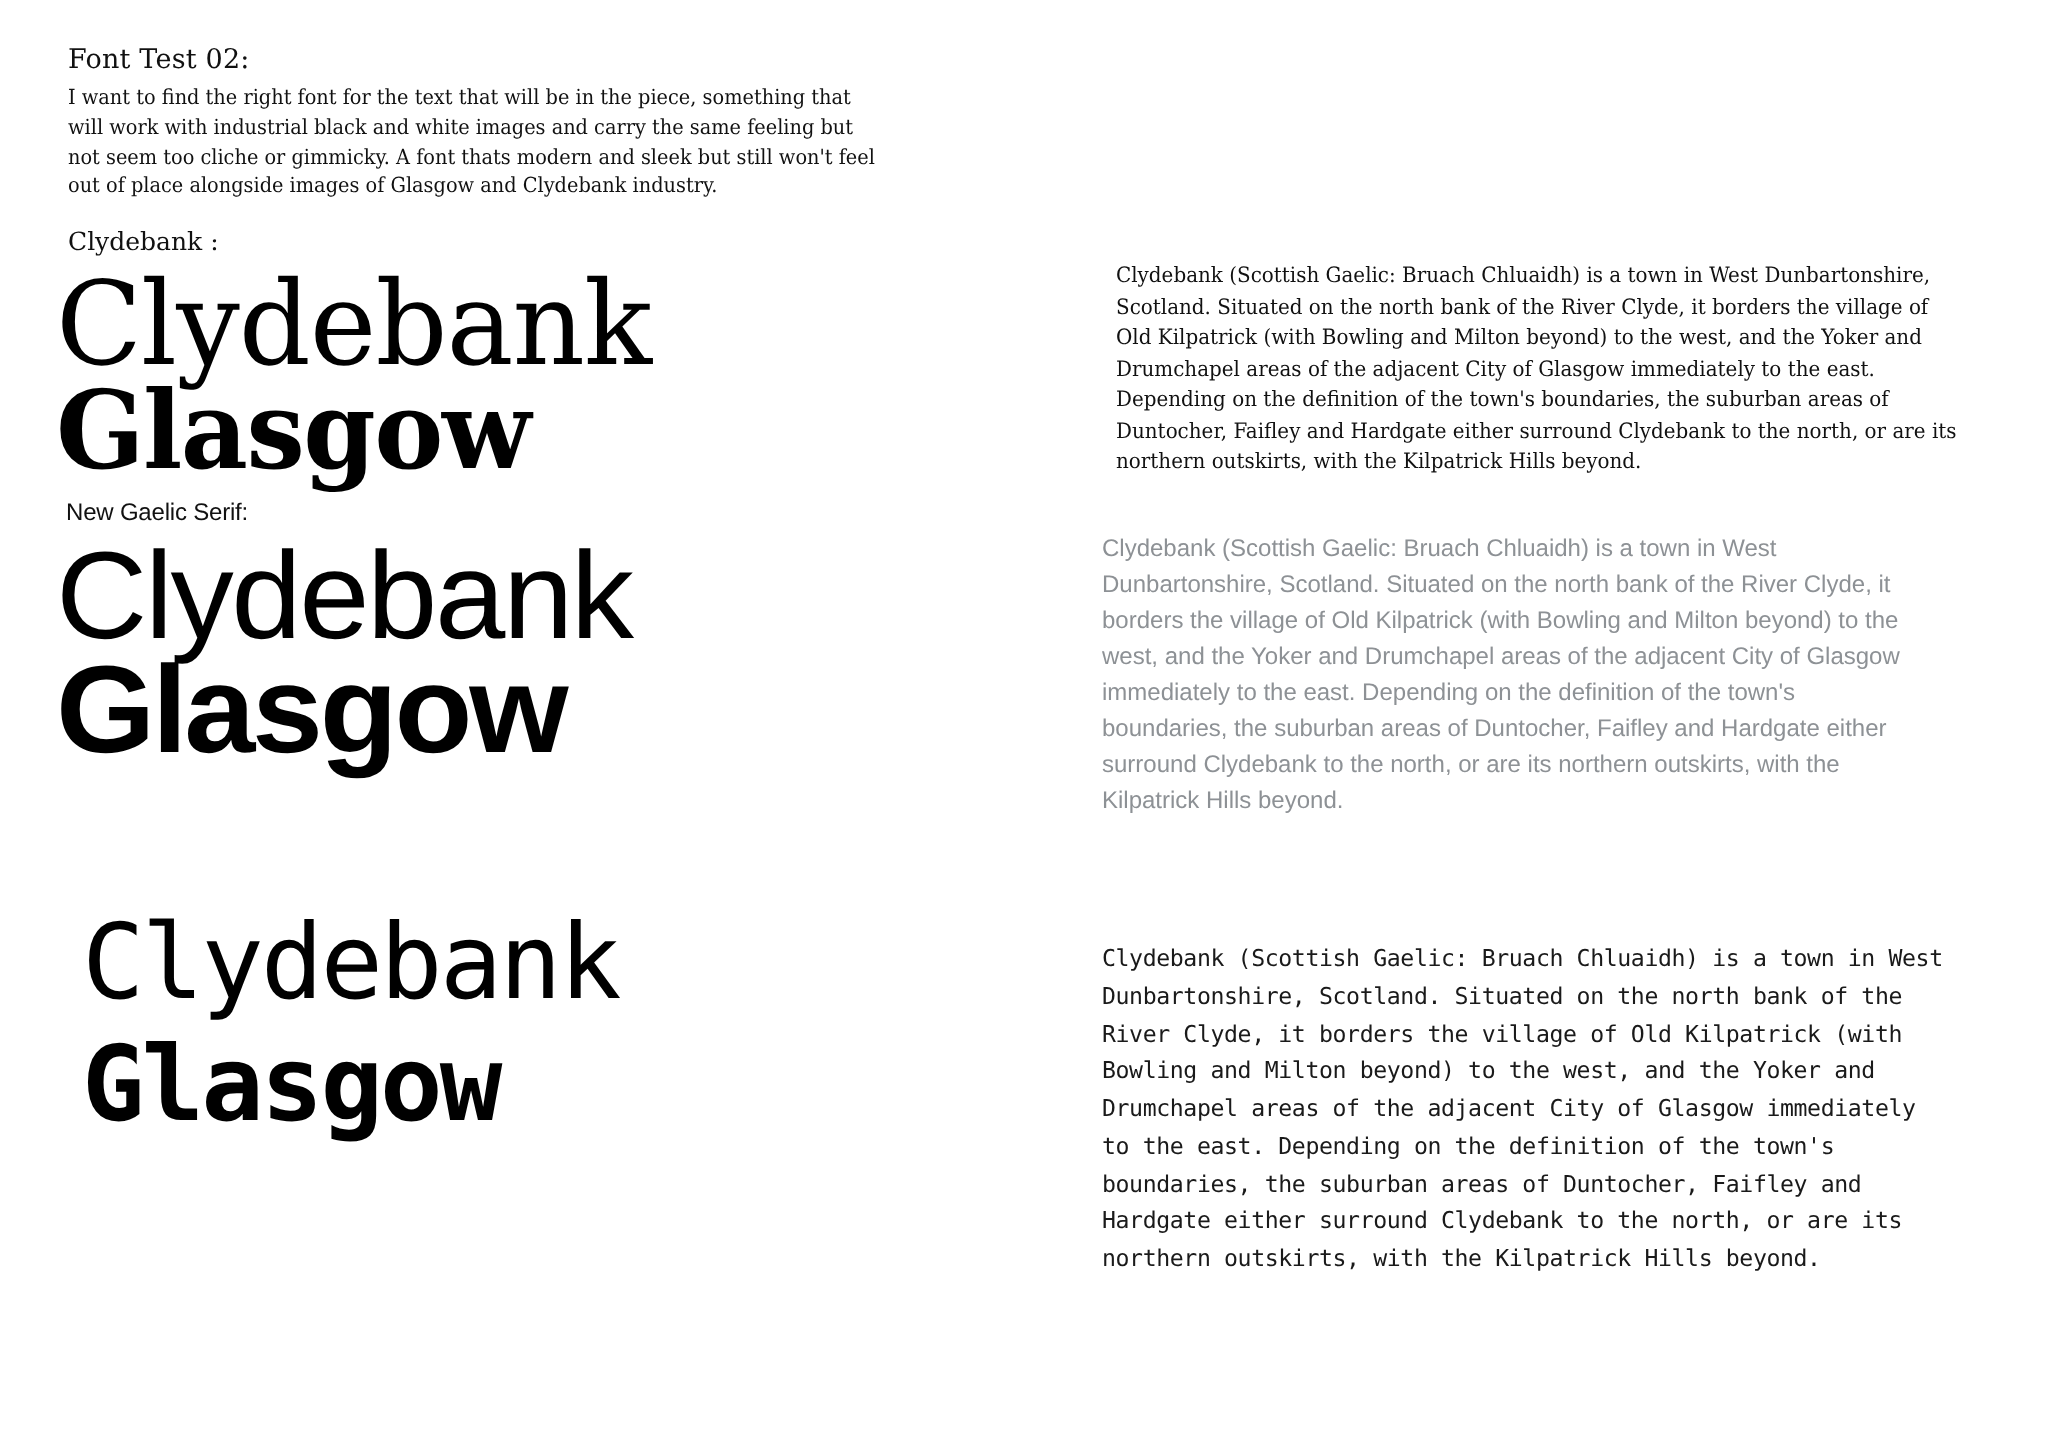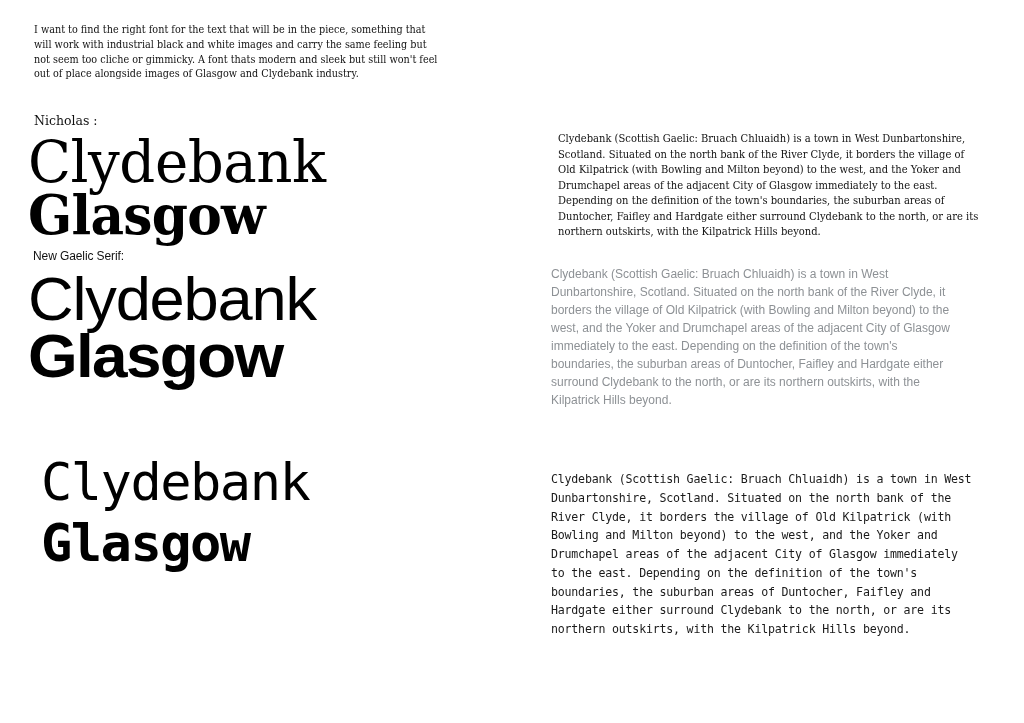--- a/index.html
+++ b/index.html
@@ -154,24 +154,25 @@
     width: 424px;
     letter-spacing: -0.2px;
   }
 </style>
 </head>
 <body>
 
 <div class="page">
 
   <div class="header-block">
+    <h1 class="header-title">Font Test 02:</h1>
     <p class="header-body">I want to find the right font for the text that will be in the piece, something that will work with industrial black and white images and carry the same feeling but not seem too cliche or gimmicky. A font thats modern and sleek but still won't feel out of place alongside images of Glasgow and Clydebank industry.</p>
   </div>
 
-  <div class="spec-label" style="left:34px; top:113px;">Nicholas :</div>
+  <div class="spec-label" style="left:34px; top:113px;">Clydebank :</div>
   <div class="word w-serif-reg" style="left:28px; top:133px;">Clydebank</div>
   <div class="word w-serif-bold" style="left:28px; top:188px;">Glasgow</div>
 
   <div class="spec-label sans" style="left:33px; top:249px;">New Gaelic Serif:</div>
   <div class="word w-sans-light" style="left:28px; top:268px;">Clydebank</div>
   <div class="word w-sans-black" style="left:28px; top:325px;">Glasgow</div>
 
   <div class="spec-label sans" style="left:33px; top:432px;"></div>
   <div class="word w-mono-light" style="left:41px; top:456px;">Clydebank</div>
   <div class="word w-mono-bold" style="left:41px; top:517px;">Glasgow</div>

